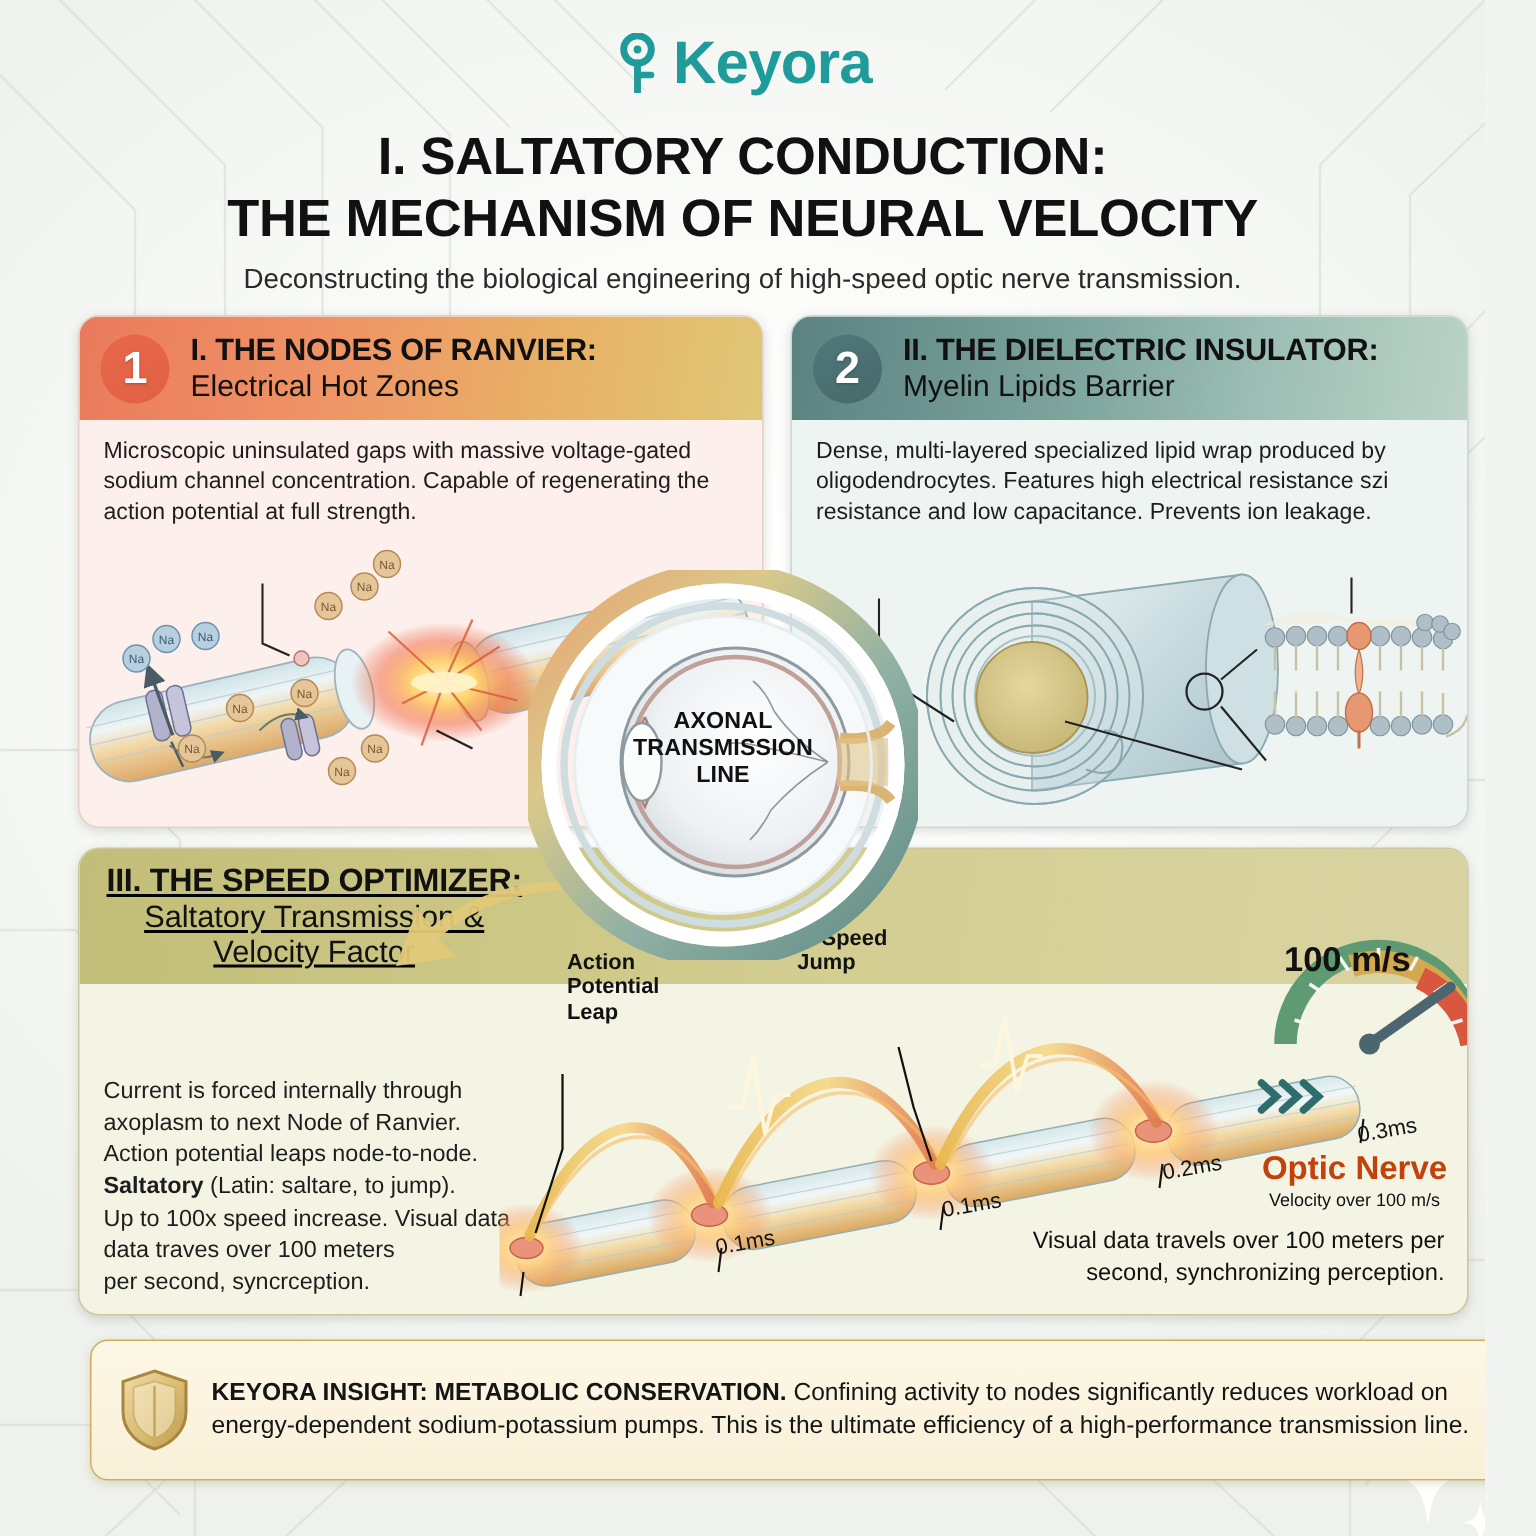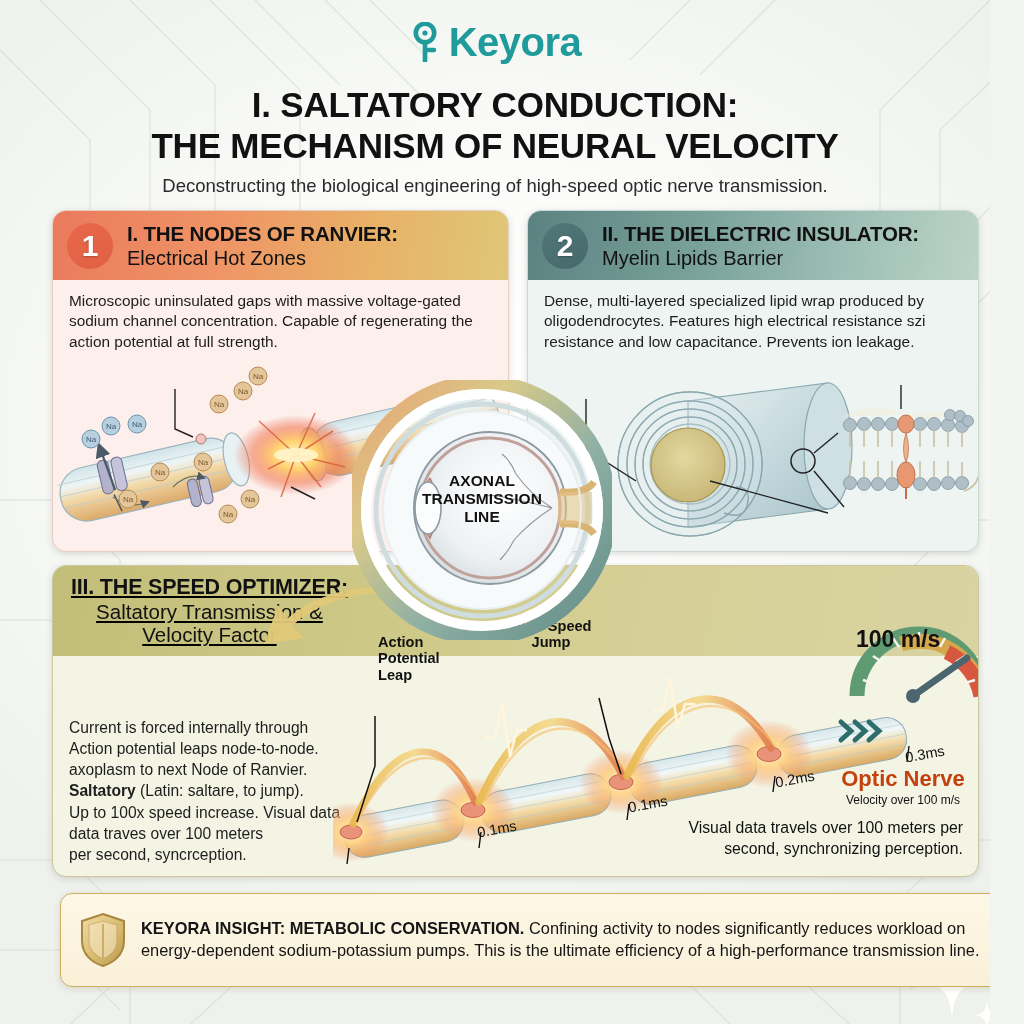--- a/index.html
+++ b/index.html
@@ -346,22 +346,22 @@
     <div class="card-head">
       <div class="head-text">
         <div class="head-t1">III. THE SPEED OPTIMIZER:</div>
         <div class="head-t2">Saltatory Transmission &amp;</div>
         <div class="head-t2">Velocity Factor</div>
       </div>
     </div>
     <div class="card-body">
       <div class="body-text">
         <div>Current is forced internally through</div>
+        <div>axoplasm to next Node of Ranvier.</div>
         <div>Action potential leaps node-to-node.</div>
-        <div>axoplasm to next Node of Ranvier.</div>
         <div><span class="b-strong">Saltatory</span><span> (Latin: saltare, to jump).</span></div>
         <div>Up to 100x speed increase. Visual data</div>
         <div>data traves over 100 meters</div>
         <div>per second, syncrception.</div>
       </div>
     </div>
 
     <svg style="position:absolute;left:280px;top:60px;" width="645" height="250" viewBox="0 0 645 250">
       <defs>
         <linearGradient id="ax3" x1="0" y1="0" x2="0" y2="1">

